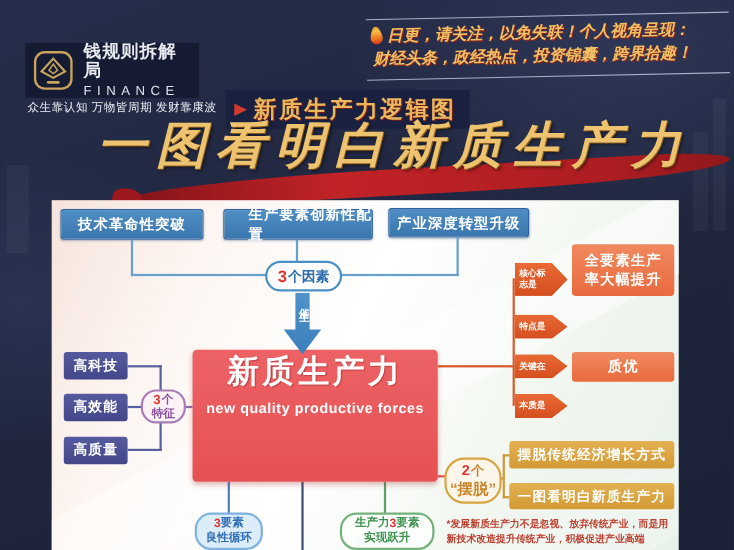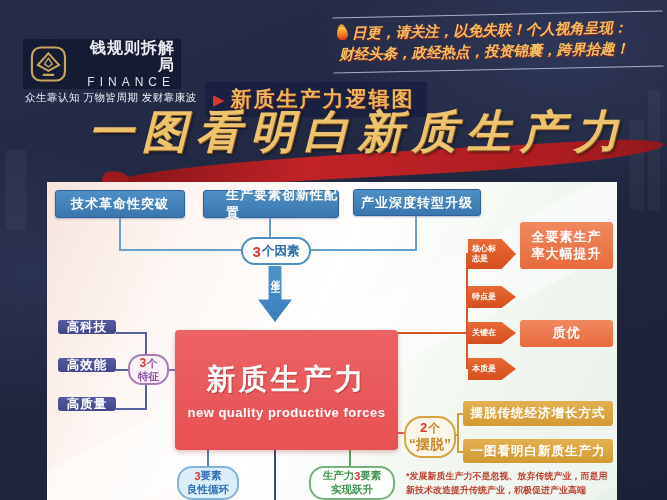--- a/index.html
+++ b/index.html
@@ -7,21 +7,21 @@
   body { font-family:"Liberation Sans", sans-serif; background:#232a44; overflow:hidden; }
   .stage { position:relative; width:667px; height:500px; background:
       radial-gradient(420px 260px at 85% 10%, rgba(90,105,160,.22), rgba(0,0,0,0) 60%),
       radial-gradient(300px 220px at 4% 55%, rgba(70,82,130,.25), rgba(0,0,0,0) 60%),
       linear-gradient(160deg,#262d4a 0%, #20263e 55%, #1b2136 100%);
     overflow:hidden; }
   .skyline { position:absolute; background:rgba(255,255,255,.04); }
 
   
   .logo-card { position:absolute; left:23px; top:39px; width:158px; height:50px;
-    background:#141b32; display:flex; align-items:center; gap:8px; padding:4px 6px;text-align:right; }
+    background:#141b32; display:flex; align-items:center; gap:8px; padding:4px 6px; }
   .logo-text { display:flex; flex-direction:column; line-height:1.1; }
   .logo-title { color:#e8eaf0; font-size:16px; font-weight:bold; letter-spacing:1px; }
   .logo-sub { color:#dfe2ea; font-size:12px; letter-spacing:5px; margin-top:2px; }
   .logo-tagline { position:absolute; left:25px; top:91px; color:#eef0f6; font-size:10.5px; letter-spacing:.5px;text-align:right; }
 
   .promo { position:absolute; left:333px; top:14px; width:330px; transform:rotate(-1.2deg);
     border-top:1px solid #a9afc6; border-bottom:1px solid #a9afc6; padding:5px 2px 7px 2px; }
   .promo-line { display:flex; align-items:center; white-space:nowrap; font-size:14.5px;
     font-weight:bold; font-style:italic; color:#f0c064; text-shadow:1px 1px 0 #8e231c; line-height:1.45; }
   .flame { width:11px; height:14px; margin:0 4px 2px 2px; background:linear-gradient(180deg,#ffd34d,#f07a1f 60%,#d9341c);
@@ -72,29 +72,29 @@
   .pill .num { color:#e2332d; font-size:15px; margin-right:1px; }
   .factors-pill { left:194px; top:55px; width:70px; height:28px; background:#fff;
     border:2px solid #4a90c4; border-radius:16px; color:#2c6cab; font-size:12.5px; }
 
   .down-arrow { position:absolute; left:211px; top:84px; width:34px; height:56px; z-index:3;
     background:linear-gradient(180deg,#4e93c9,#3a7fbc);
     clip-path:polygon(31% 0,69% 0,69% 60%,100% 60%,50% 100%,0 60%,31% 60%); }
   .down-arrow span { position:absolute; top:7px; left:50%; transform:translateX(-50%);
     writing-mode:vertical-rl; color:#fff; font-size:9.5px; font-weight:bold; letter-spacing:2px; }
 
-  .center-box { position:absolute; left:128px; top:148px; width:223px; height:120px;
+  .center-box { position:absolute; left:128px; top:136px; width:223px; height:120px;
     background:linear-gradient(180deg,#ec6265,#e75153); border-radius:4px; z-index:2;
-    display:flex; flex-direction:column; align-items:center; justify-content:center;
+    display:flex; flex-direction:column; align-items:center; justify-content:flex-start;
     box-shadow:0 2px 5px rgba(150,40,40,.3); }
   .center-title { color:#fff; font-size:29px; font-weight:bold; letter-spacing:3px;
     text-shadow:1px 1px 1px rgba(120,20,20,.4); }
   .center-sub { color:#fff; font-size:13px; font-weight:bold; margin-top:5px; letter-spacing:.5px; }
 
-  .pbox { position:absolute; left:11px; width:58px; height:14px; background:linear-gradient(180deg,#555a9e,#43478a);
+  .pbox { position:absolute; left:11px; width:58px; height:25px; background:linear-gradient(180deg,#555a9e,#43478a);
     border-radius:3px; color:#fff; font-weight:bold; font-size:12.5px;
     display:flex; align-items:center; justify-content:center; letter-spacing:1px; }
   .features-pill { left:81px; top:172px; width:41px; height:31px; background:#fdf3f6;
     border:2px solid #a97cb8; border-radius:14px; color:#8a4fa0; font-size:10.5px;
     flex-direction:column; line-height:1.15; }
   .features-pill .num { font-size:12px; }
 
   .atag { position:absolute; left:421px; width:48px; z-index:3;
     background:linear-gradient(180deg,#e86a35,#d54e1f);
     clip-path:polygon(0 0,70% 0,100% 50%,70% 100%,0 100%);

